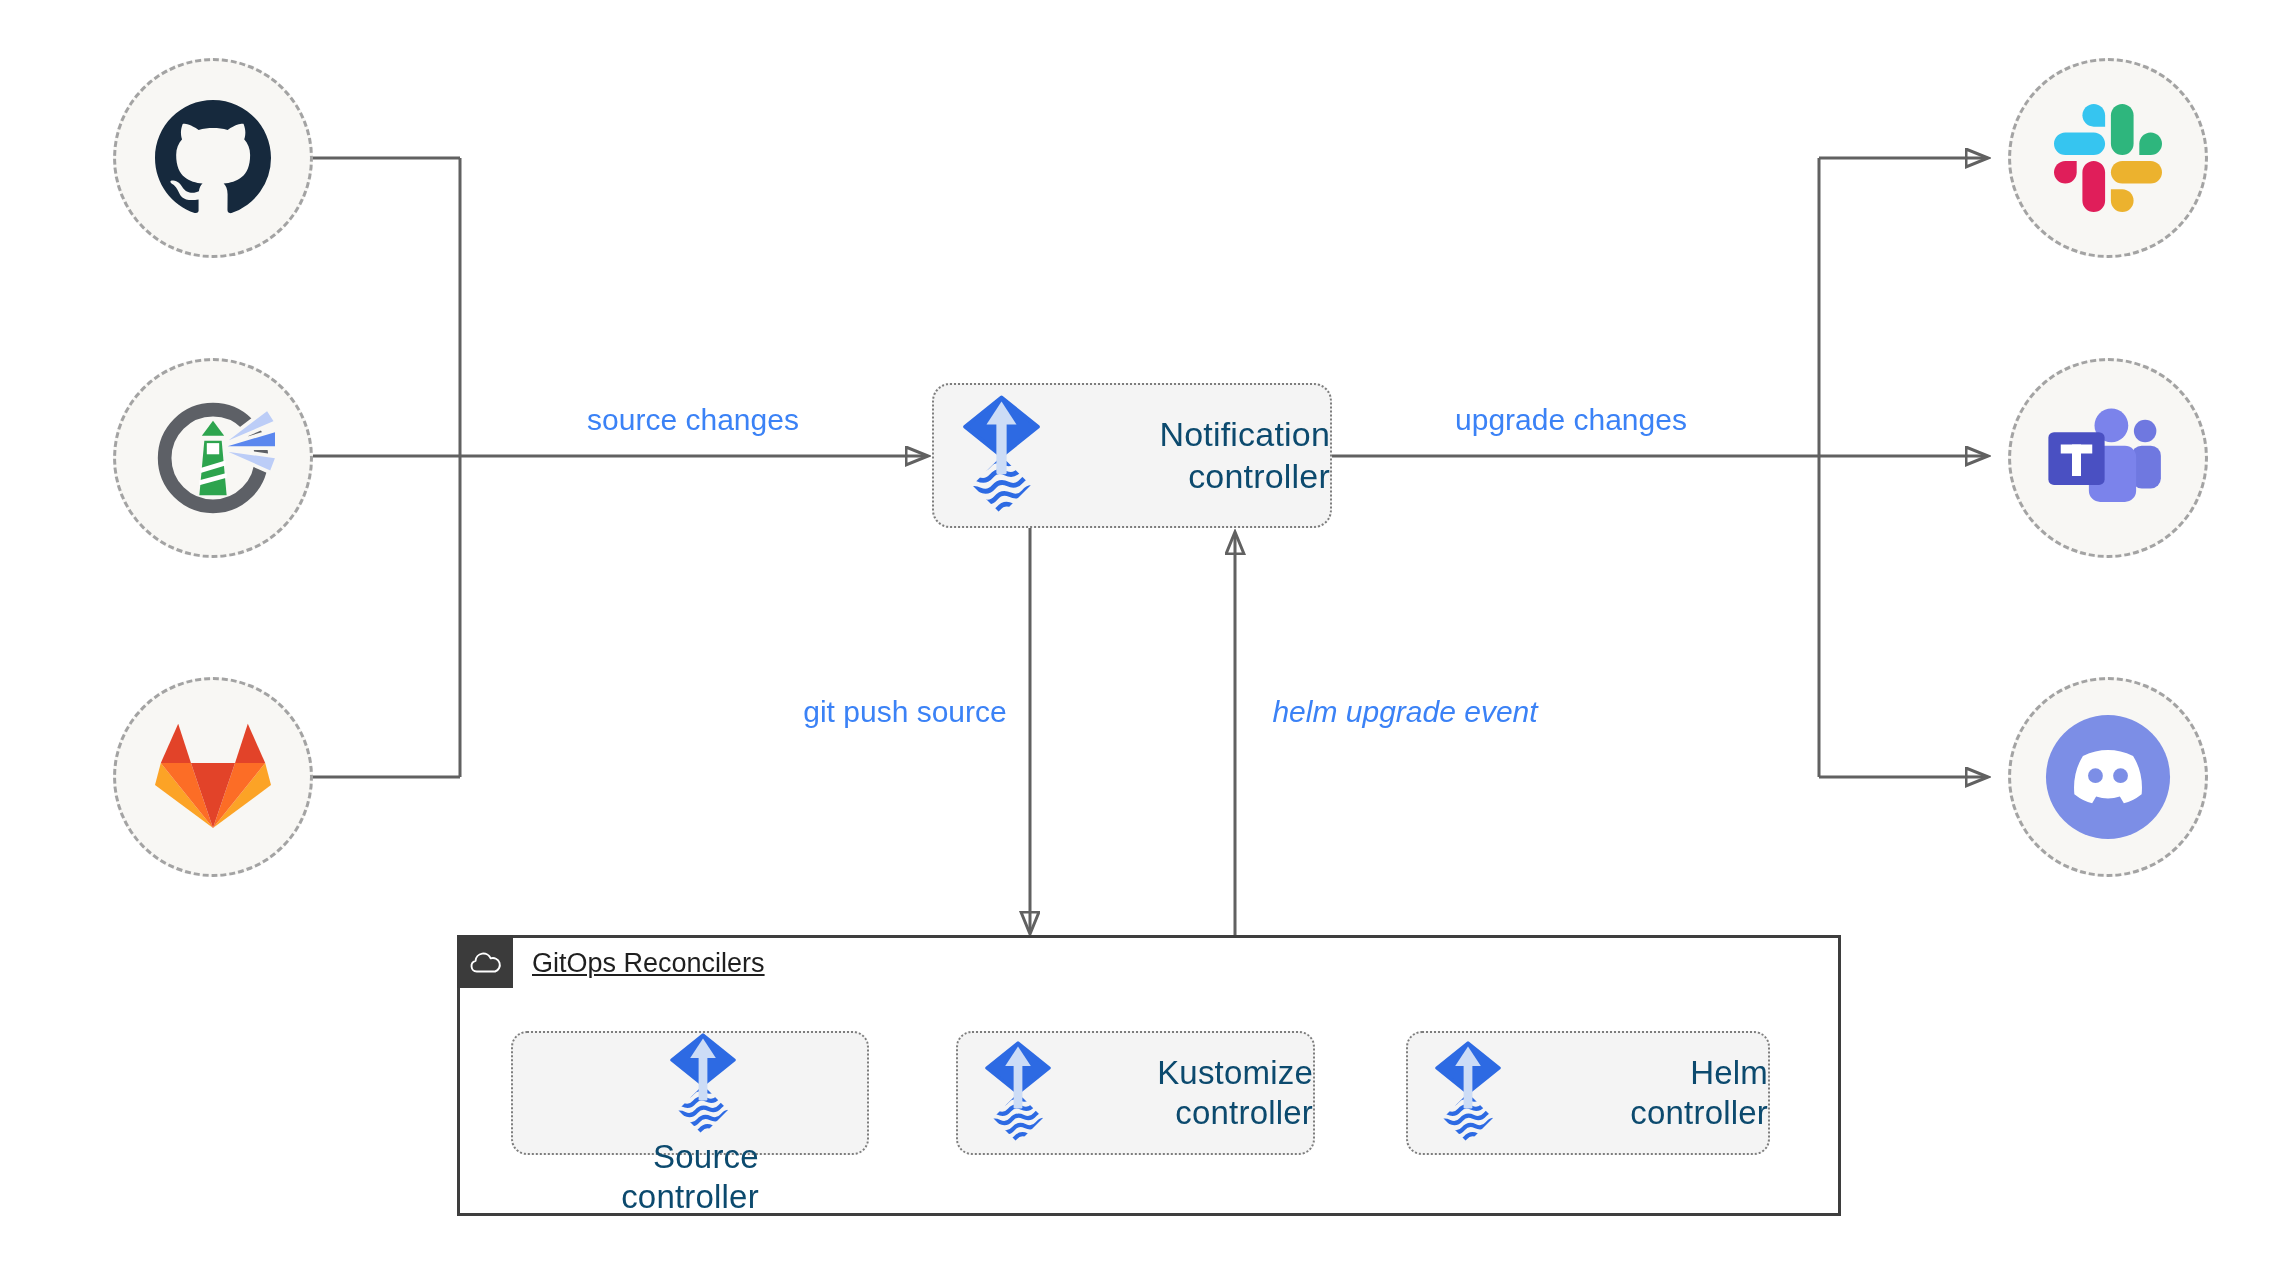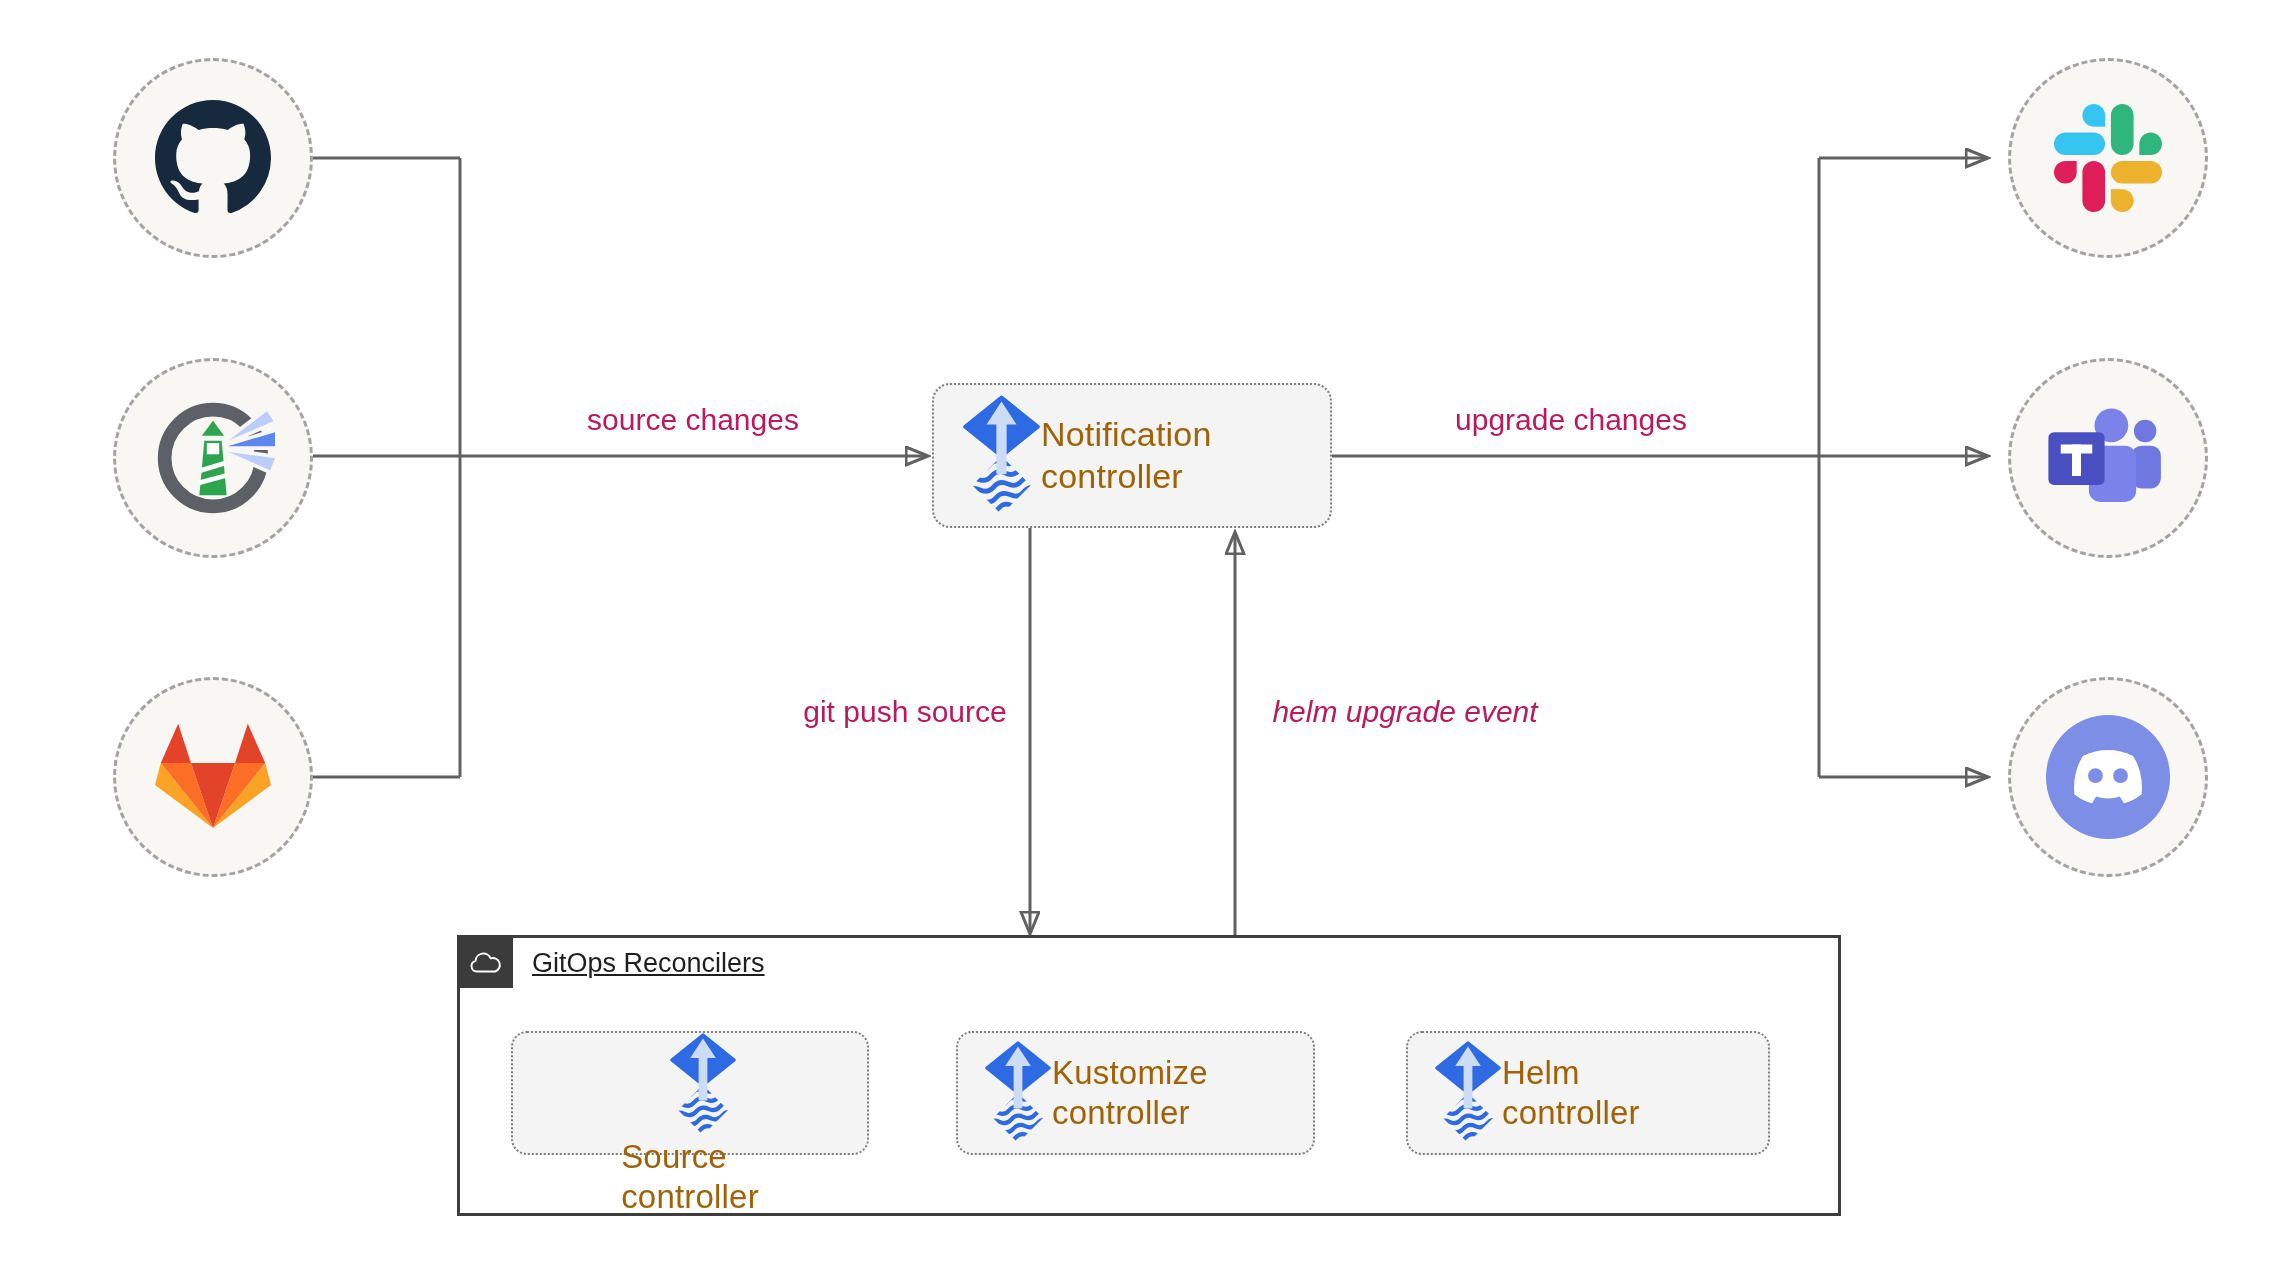--- a/index.html
+++ b/index.html
@@ -15,27 +15,27 @@
     background:#f8f7f4;border:3px dashed #a3a3a3;
     display:flex;align-items:center;justify-content:center;box-sizing:border-box;
   }
 
   .ctrl-box{
     position:absolute;background:#f4f4f4;border:2px dotted #7d7d7d;border-radius:18px;
     box-sizing:border-box;display:flex;align-items:center;
   }
   .ctrl-box .flux{flex:0 0 auto;margin-left:28px;}
   .ctrl-label{
-    flex:1 1 auto;text-align:left;color:#a16207;
+    flex:1 1 auto;text-align:right;color:#0c4a6e;
     font-size:34px;line-height:1.22;letter-spacing:.2px;
   }
 
   .edge-label{
     position:absolute;transform:translate(-50%,-50%);
-    font-size:30px;color:#be185d;white-space:nowrap;
+    font-size:30px;color:#3b82f6;white-space:nowrap;
   }
 
   .gitops{
     position:absolute;left:457px;top:935px;width:1384px;height:281px;
     background:#ffffff;border:3px solid #3e3e3e;box-sizing:border-box;
   }
   .gitops-corner{
     position:absolute;left:-3px;top:-3px;width:56px;height:53px;background:#3b3b3b;
     display:flex;align-items:center;justify-content:center;
   }

